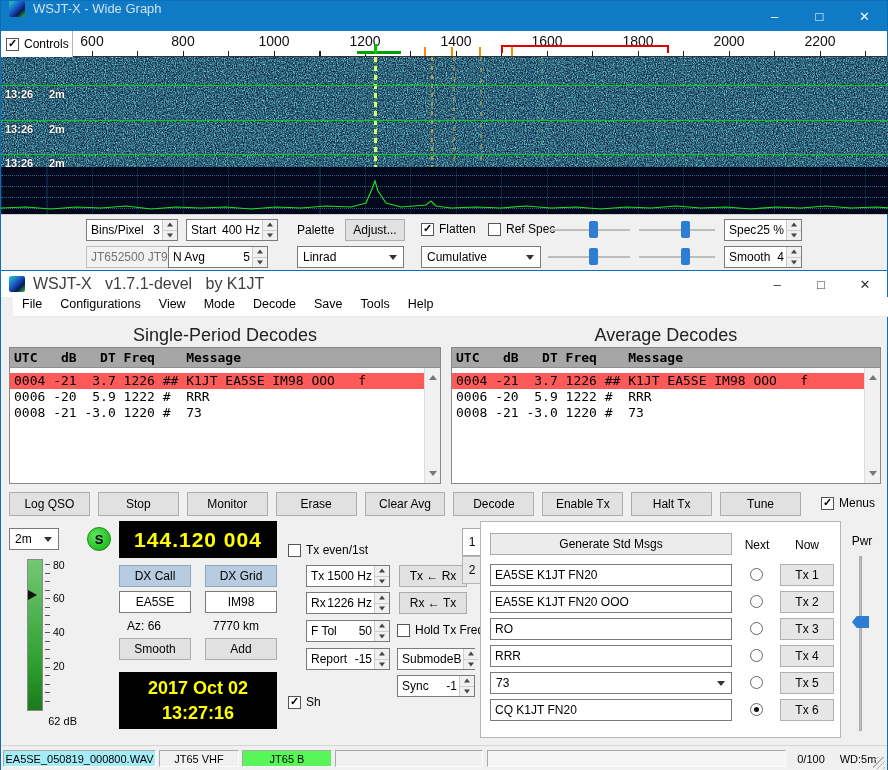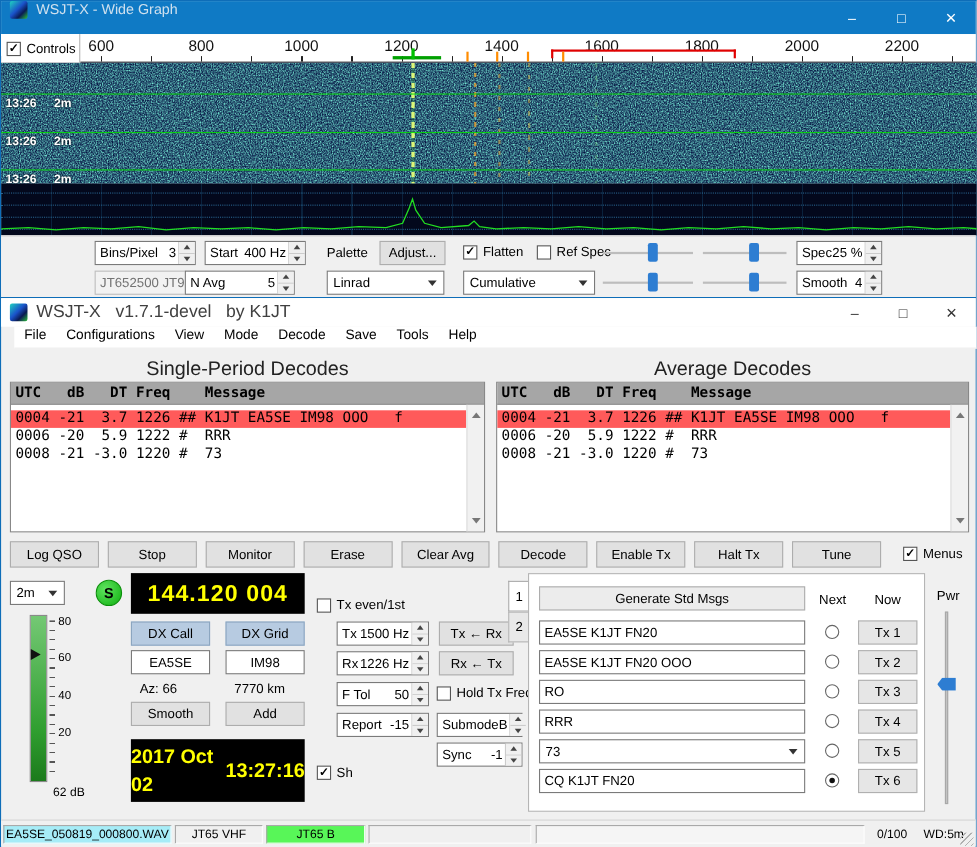--- a/index.html
+++ b/index.html
@@ -374,21 +374,21 @@
 
     <div class="btn blue" style="left:118px;top:294px;width:72px">DX Call</div>
     <div class="btn blue" style="left:204px;top:294px;width:72px">DX Grid</div>
     <div class="field center" style="left:118px;top:320px;width:72px">EA5SE</div>
     <div class="field center" style="left:204px;top:320px;width:72px">IM98</div>
     <span class="abs" style="left:126px;top:348px">Az: 66</span>
     <span class="abs" style="left:212px;top:348px">7770 km</span>
     <div class="btn" style="left:118px;top:367px;width:72px">Smooth</div>
     <div class="btn" style="left:204px;top:367px;width:72px">Add</div>
 
-    <div class="display" style="left:118px;top:401px;width:158px;height:57px;flex-direction:row;font-size:18px;line-height:25px">
+    <div class="display" style="left:118px;top:401px;width:158px;height:57px;flex-direction:column;font-size:18px;line-height:25px">
       <span>2017 Oct 02</span>
       <span>13:27:16</span>
     </div>
 
     <label class="chk" style="left:287px;top:272px">
       <span class="box"></span>
       <span>Tx even/1st</span>
     </label>
     <div class="spin" style="left:305px;top:294px;width:84px">
       <span class="sp-l">Tx</span>

